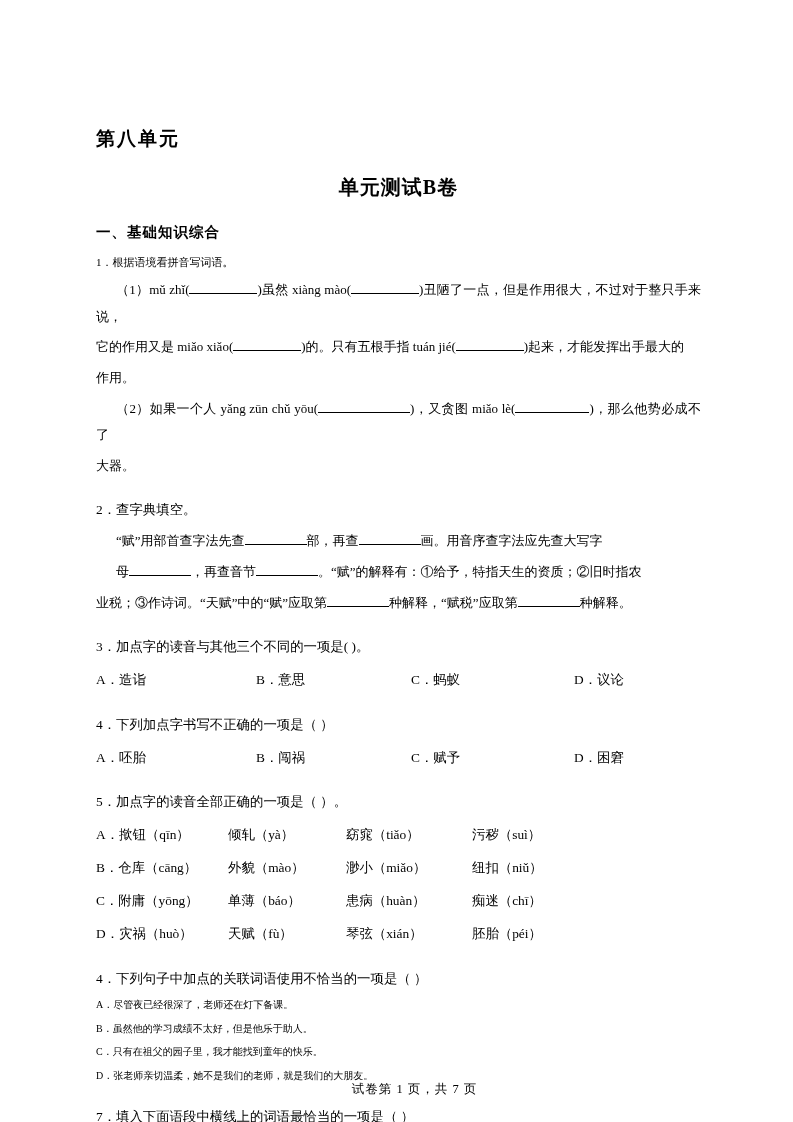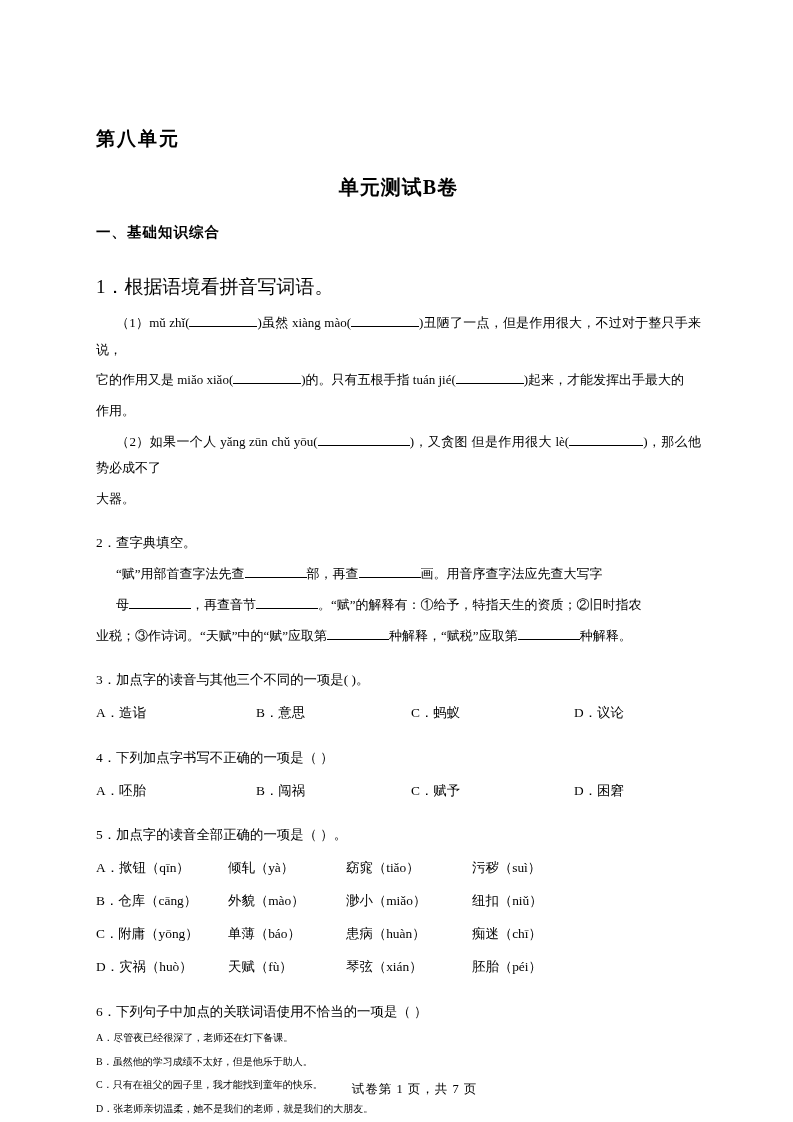--- a/index.html
+++ b/index.html
@@ -41,23 +41,23 @@
     margin: 22px 0 0 0;
     letter-spacing: 1px;
   }
   .q {
     font-size: 13.4px;
     line-height: 2.0;
     margin-top: 18px;
     text-align: justify;
   }
   .q-first-line {
-    font-size: 19px;
+    font-size: 11px;
     line-height: 2.0;
-    margin-top: 26px;
+    margin-top: 9px;
   }
   .para {
     font-size: 13px;
     line-height: 2.05;
     margin-top: 4px;
     text-align: justify;
   }
   .indent {
     text-indent: 20px;
   }
@@ -106,21 +106,21 @@
 
   <div class="q-first-line">1．根据语境看拼音写词语。</div>
   <div class="para indent">
     <span>（1）mǔ zhǐ(</span><span class="blank b-long"></span><span>)虽然 xiàng mào(</span><span class="blank b-long"></span><span>)丑陋了一点，但是作用很大，不过对于整只手来说，</span>
   </div>
   <div class="para">
     <span>它的作用又是 miǎo xiǎo(</span><span class="blank b-long"></span><span>)的。只有五根手指 tuán jié(</span><span class="blank b-long"></span><span>)起来，才能发挥出手最大的</span>
   </div>
   <div class="para">作用。</div>
   <div class="para indent">
-    <span>（2）如果一个人 yǎng zūn chǔ yōu(</span><span class="blank" style="width:92px"></span><span>)，又贪图 但是作用很大  lè(</span><span class="blank" style="width:74px"></span><span>)，那么他势必成不了</span>
+    <span>（2）如果一个人 yǎng zūn chǔ yōu(</span><span class="blank" style="width:92px"></span><span>)，又贪图 miǎo  lè(</span><span class="blank" style="width:74px"></span><span>)，那么他势必成不了</span>
   </div>
   <div class="para">大器。</div>
 
   <div class="q">2．查字典填空。</div>
   <div class="para indent">
     <span>“赋”用部首查字法先查</span><span class="blank b-mid"></span><span>部，再查</span><span class="blank b-mid"></span><span>画。用音序查字法应先查大写字</span>
   </div>
   <div class="para" style="padding-left:20px">
     <span>母</span><span class="blank b-mid"></span><span>，再查音节</span><span class="blank b-mid"></span><span>。“赋”的解释有：①给予，特指天生的资质；②旧时指农</span>
   </div>
@@ -163,21 +163,21 @@
     <span class="o" style="width:126px">患病（huàn）</span>
     <span class="o" style="width:auto">痴迷（chī）</span>
   </div>
   <div class="opts opts-pin">
     <span class="o" style="width:132px">D．灾祸（huò）</span>
     <span class="o" style="width:118px">天赋（fù）</span>
     <span class="o" style="width:126px">琴弦（xián）</span>
     <span class="o" style="width:auto">胚胎（péi）</span>
   </div>
 
-  <div class="q">6．下列句子中加点的关联词语使用不恰当的一项是（        ）</div>
+  <div class="q">4．下列句子中加点的关联词语使用不恰当的一项是（        ）</div>
   <div class="opt-line">A．尽管夜已经很深了，老师还在灯下备课。</div>
   <div class="opt-line">B．虽然他的学习成绩不太好，但是他乐于助人。</div>
   <div class="opt-line">C．只有在祖父的园子里，我才能找到童年的快乐。</div>
   <div class="opt-line">D．张老师亲切温柔，她不是我们的老师，就是我们的大朋友。</div>
 
   <div class="q">7．填入下面语段中横线上的词语最恰当的一项是（      ）</div>
 
   <div class="footer">试卷第 1 页，共 7 页</div>
 </div>
 

